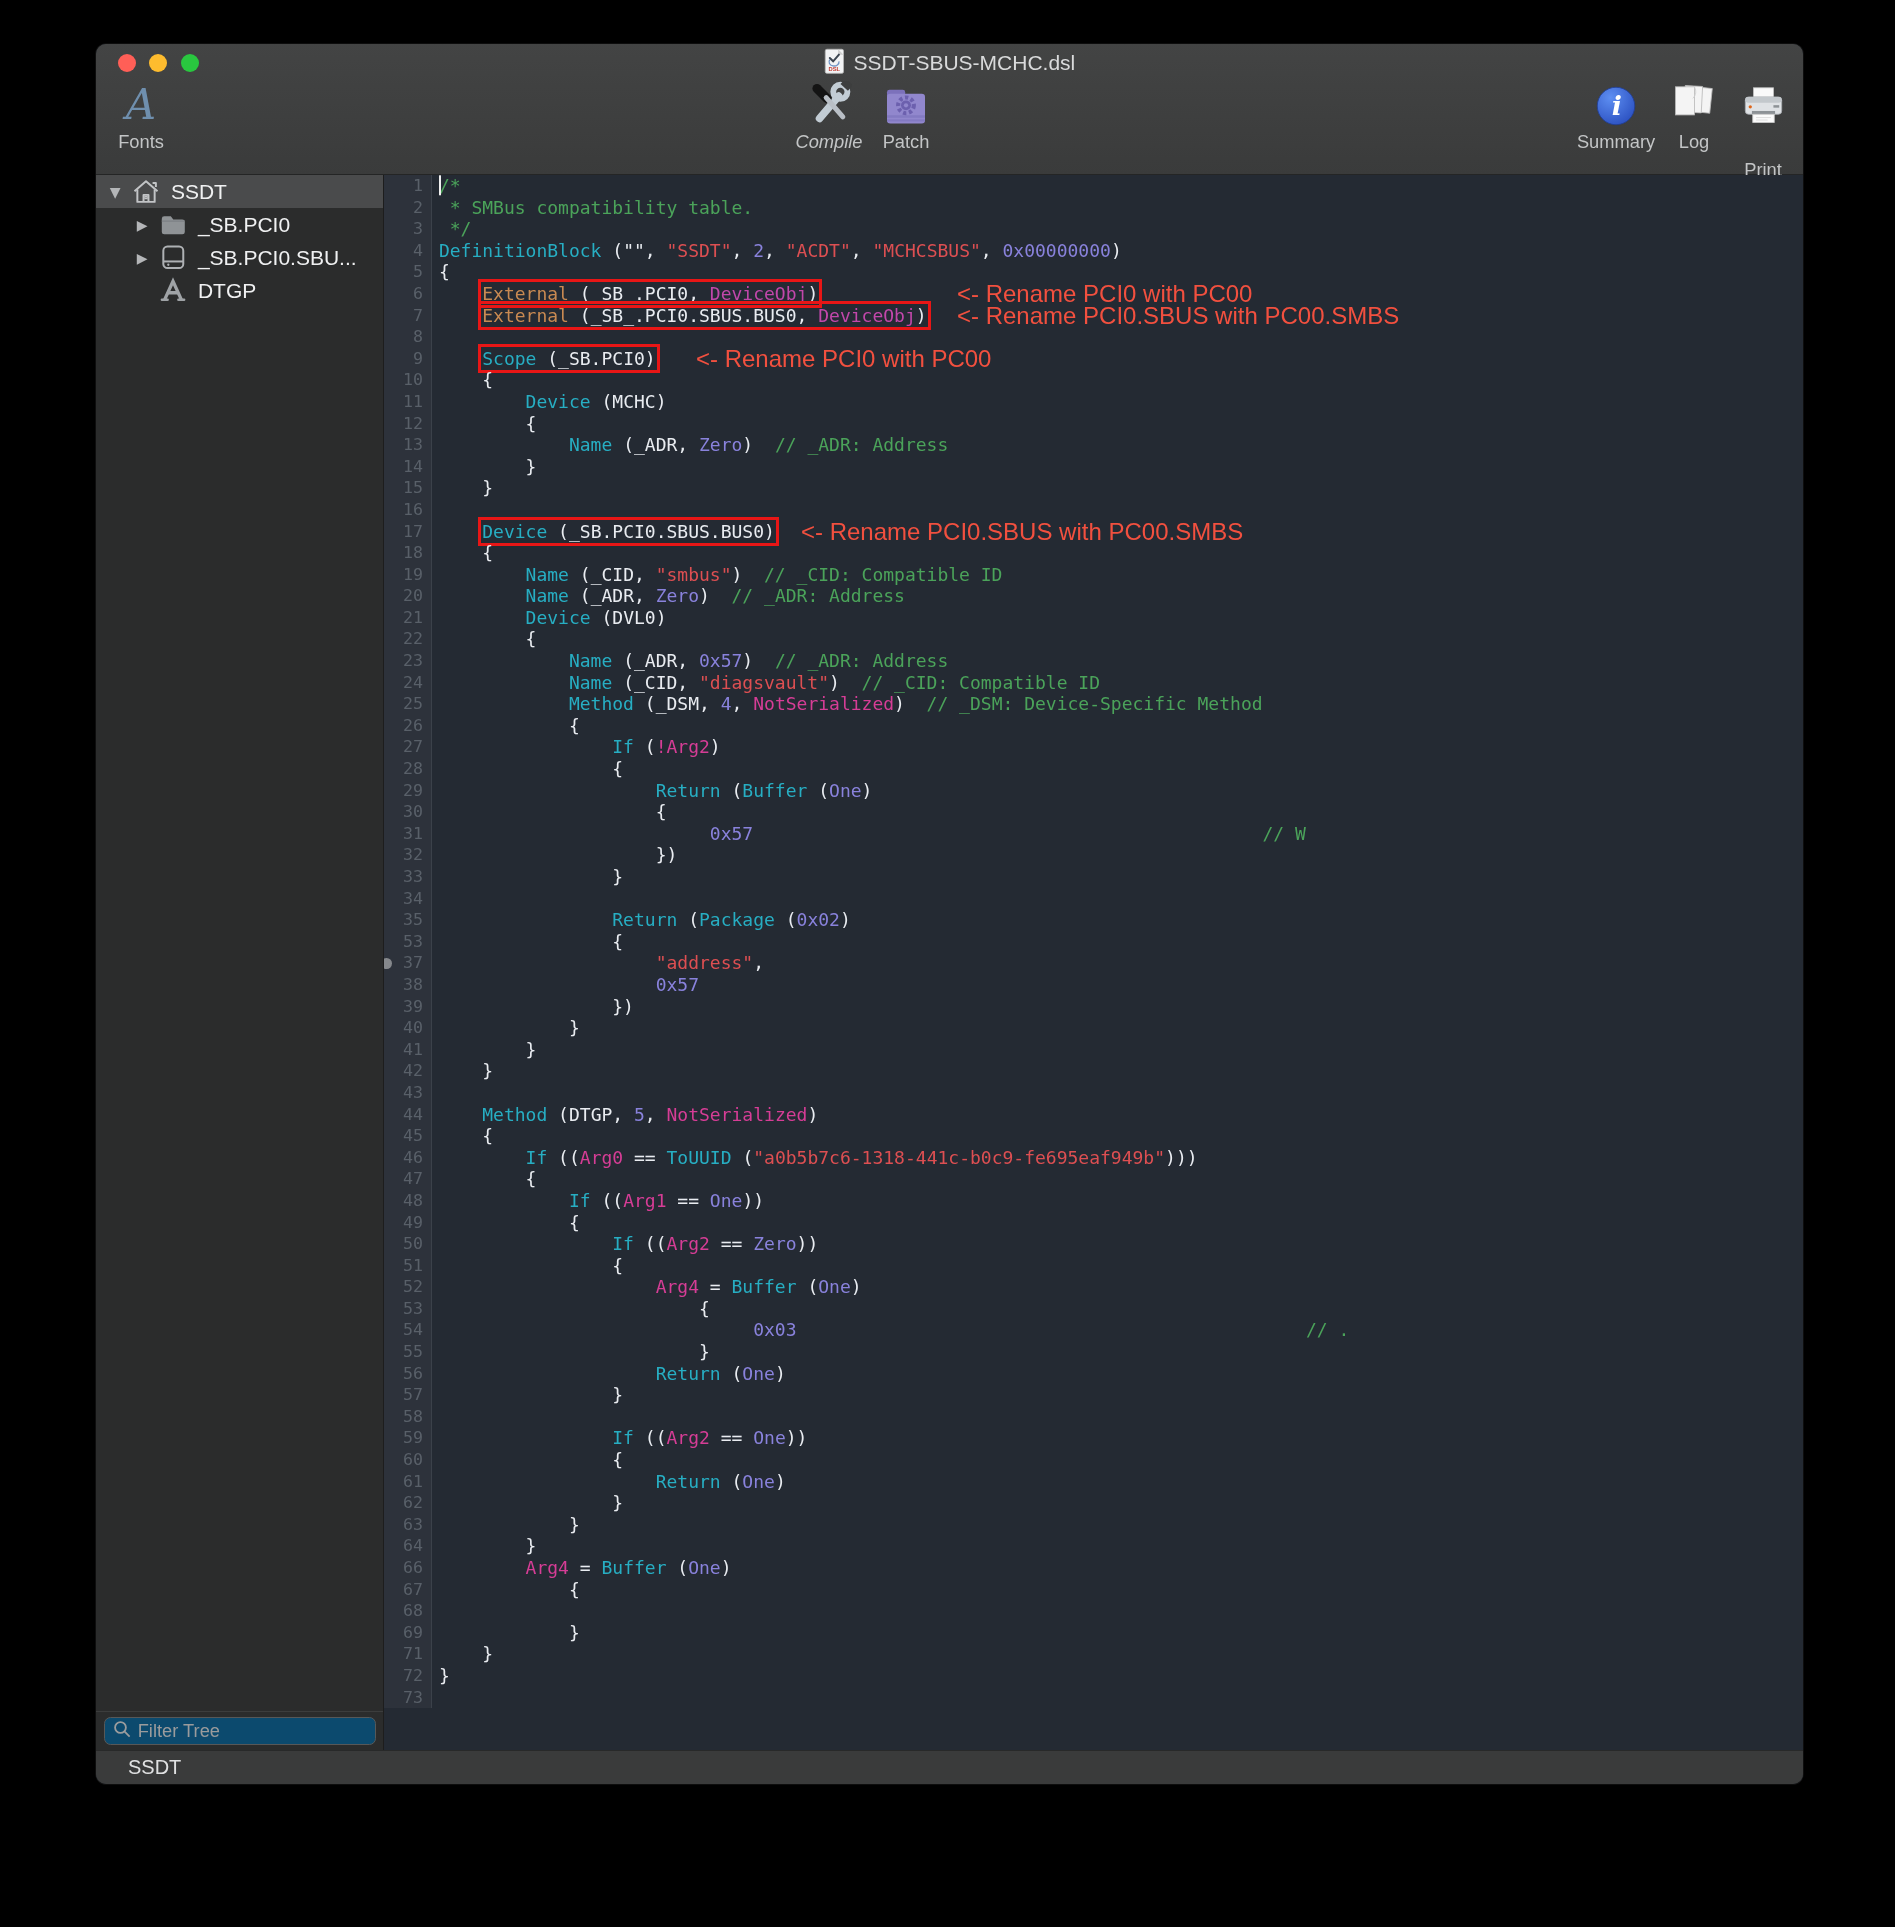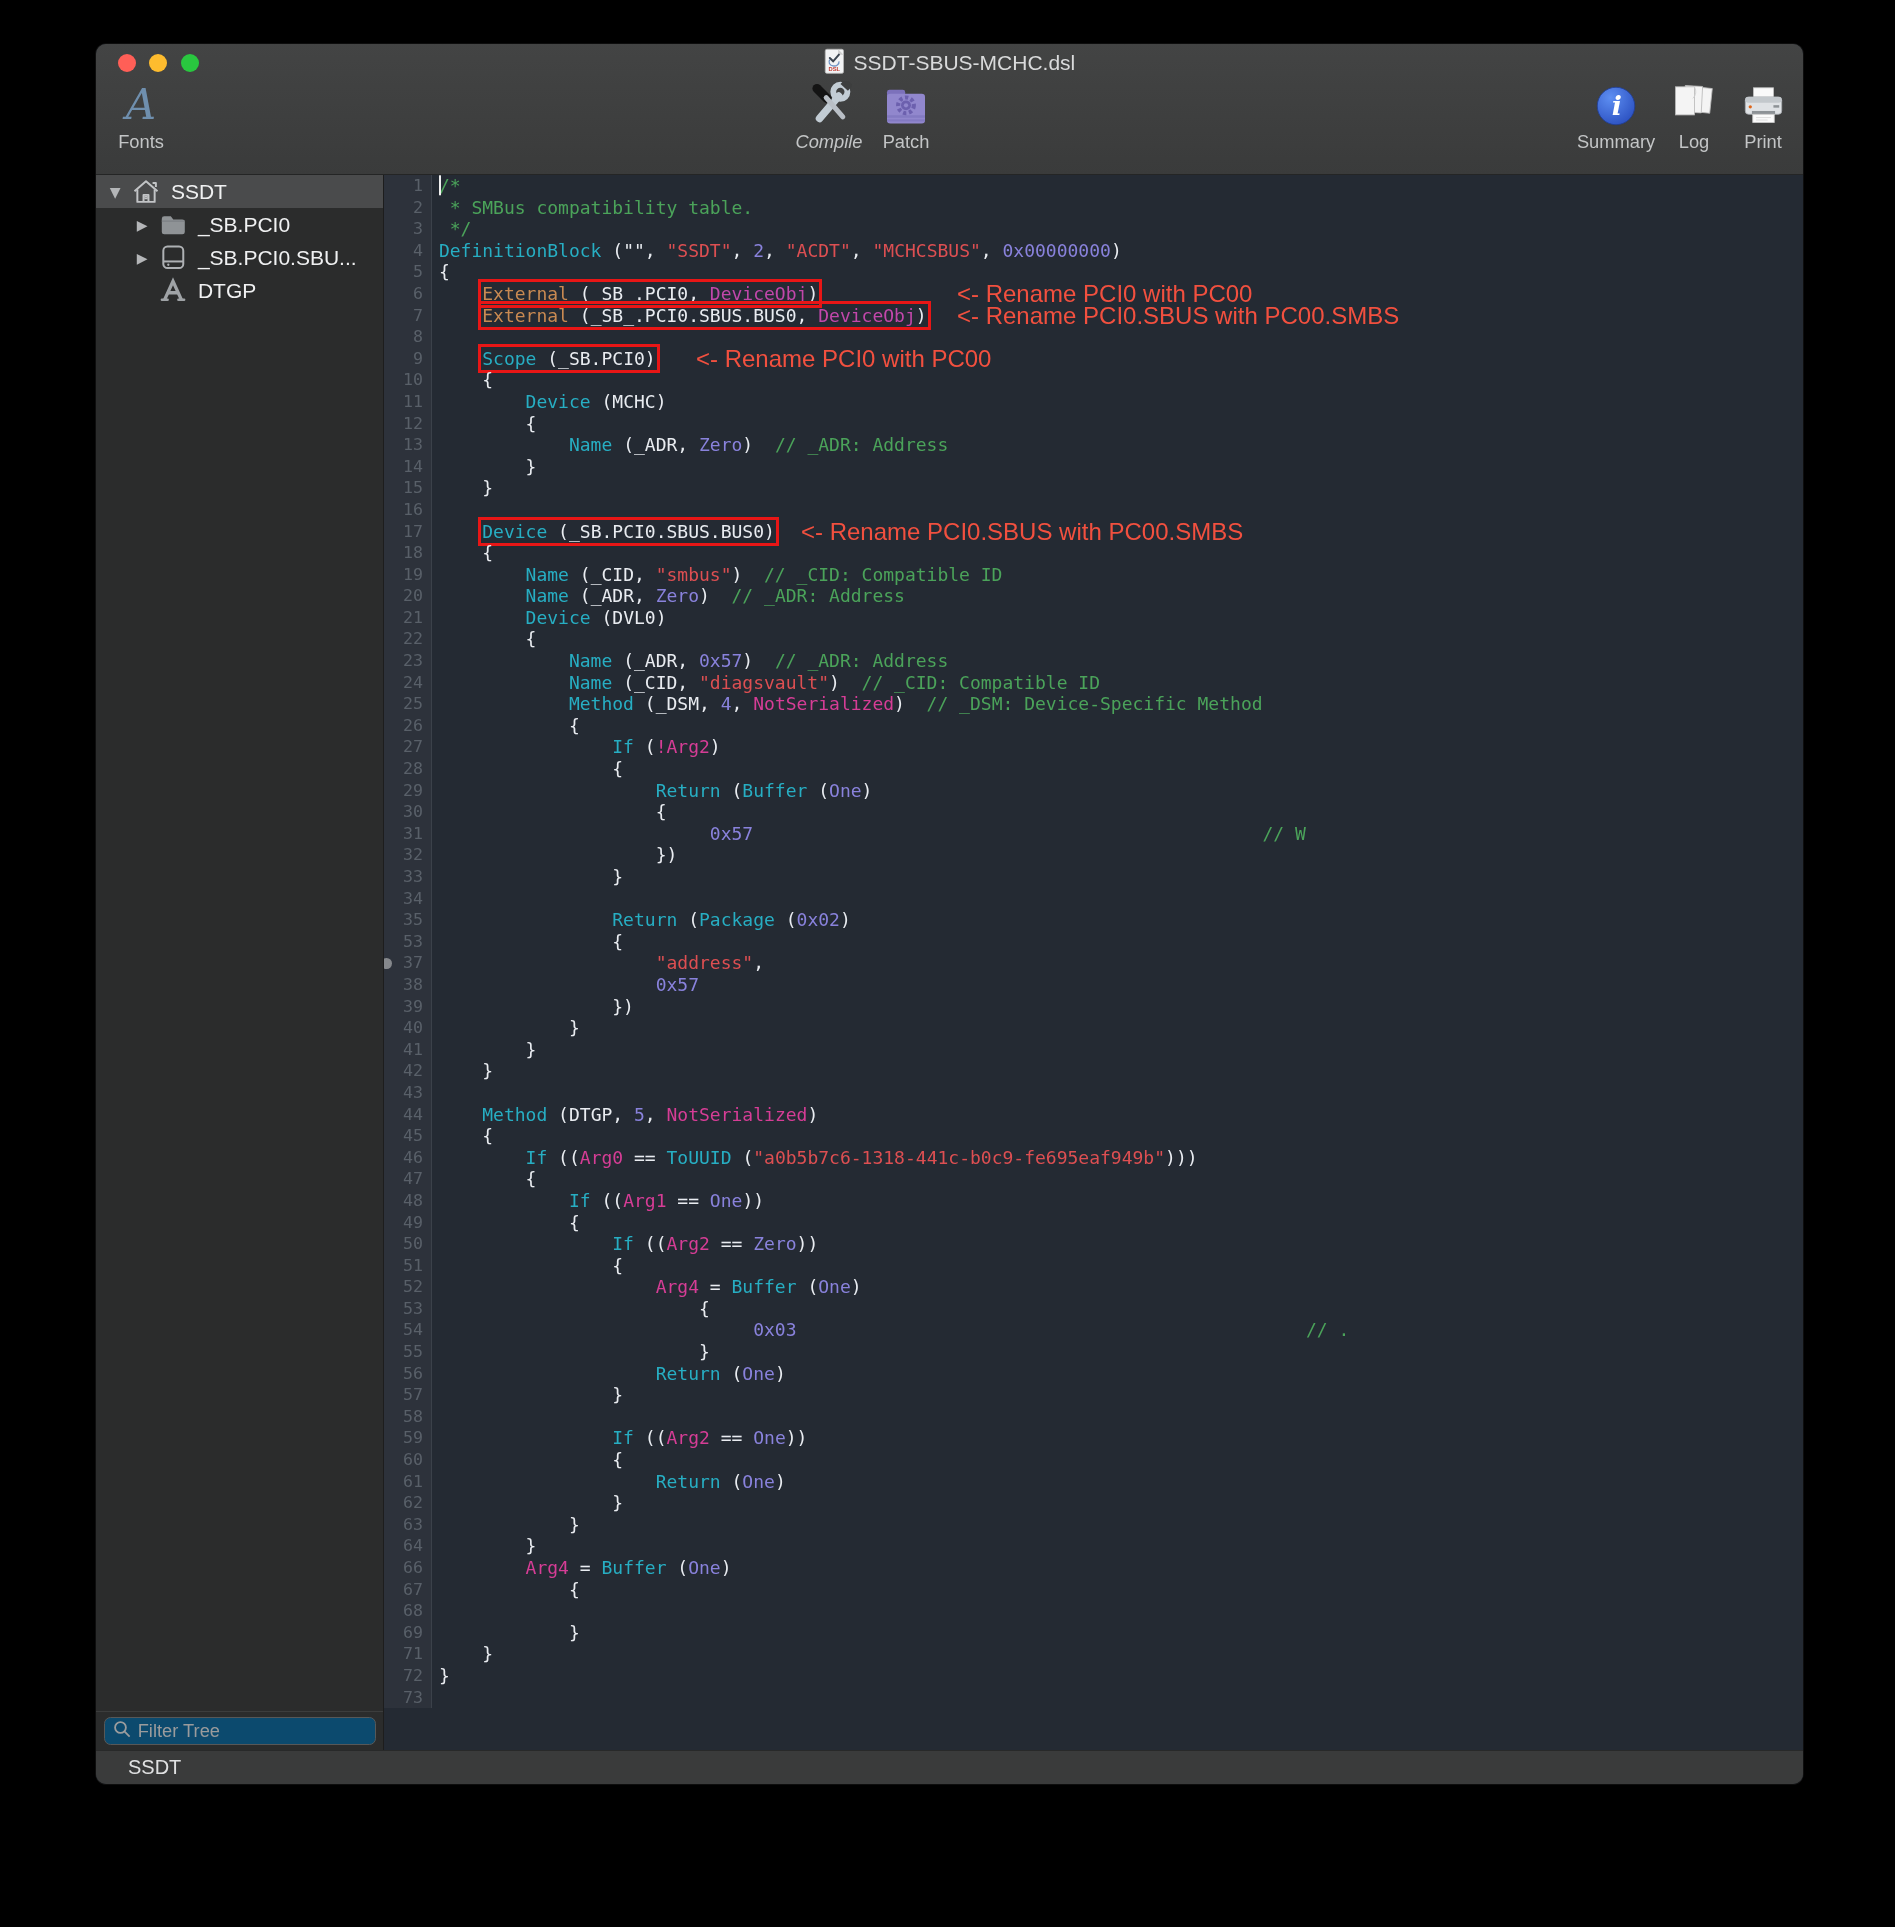--- a/index.html
+++ b/index.html
@@ -163,21 +163,21 @@
             <rect x="26" y="4" width="20" height="30" transform="rotate(6 36 19)"></rect>
             <rect x="14" y="2" width="21" height="32" transform="rotate(3 24 18)"></rect>
             <rect x="3" y="3" width="23" height="34"></rect>
           </g>
           <path d="M26 3 q4 8 -2 14" fill="none" stroke="#cfcfcf"></path>
         </svg>
       </div>
       <div class="tb-label">Log</div>
     </div>
 
-    <div class="tb-item" style="left:1617px;">
+    <div class="tb-item" style="left:1617px;gap:28px;">
       <div class="tb-icon">
         <svg width="43" height="40" viewBox="0 0 52 48">
           <rect x="14" y="2" width="24" height="13" fill="#fafafa" stroke="#c6c6c6"></rect>
           <rect x="4" y="13" width="44" height="21" rx="4" fill="#dfe2e5" stroke="#a9adb1"></rect>
           <rect x="4" y="13" width="44" height="7" rx="3" fill="#c3c8cc"></rect>
           <circle cx="10" cy="25" r="2" fill="#e0661a"></circle>
           <rect x="38" y="23" width="7" height="3" fill="#8d9296"></rect>
           <rect x="12" y="30" width="28" height="4" fill="#8d9296"></rect>
           <rect x="13" y="34" width="26" height="10" fill="#fbfbfb" stroke="#c9c9c9"></rect>
           <line x1="17" y1="38" x2="35" y2="38" stroke="#d8d8d8"></line>

